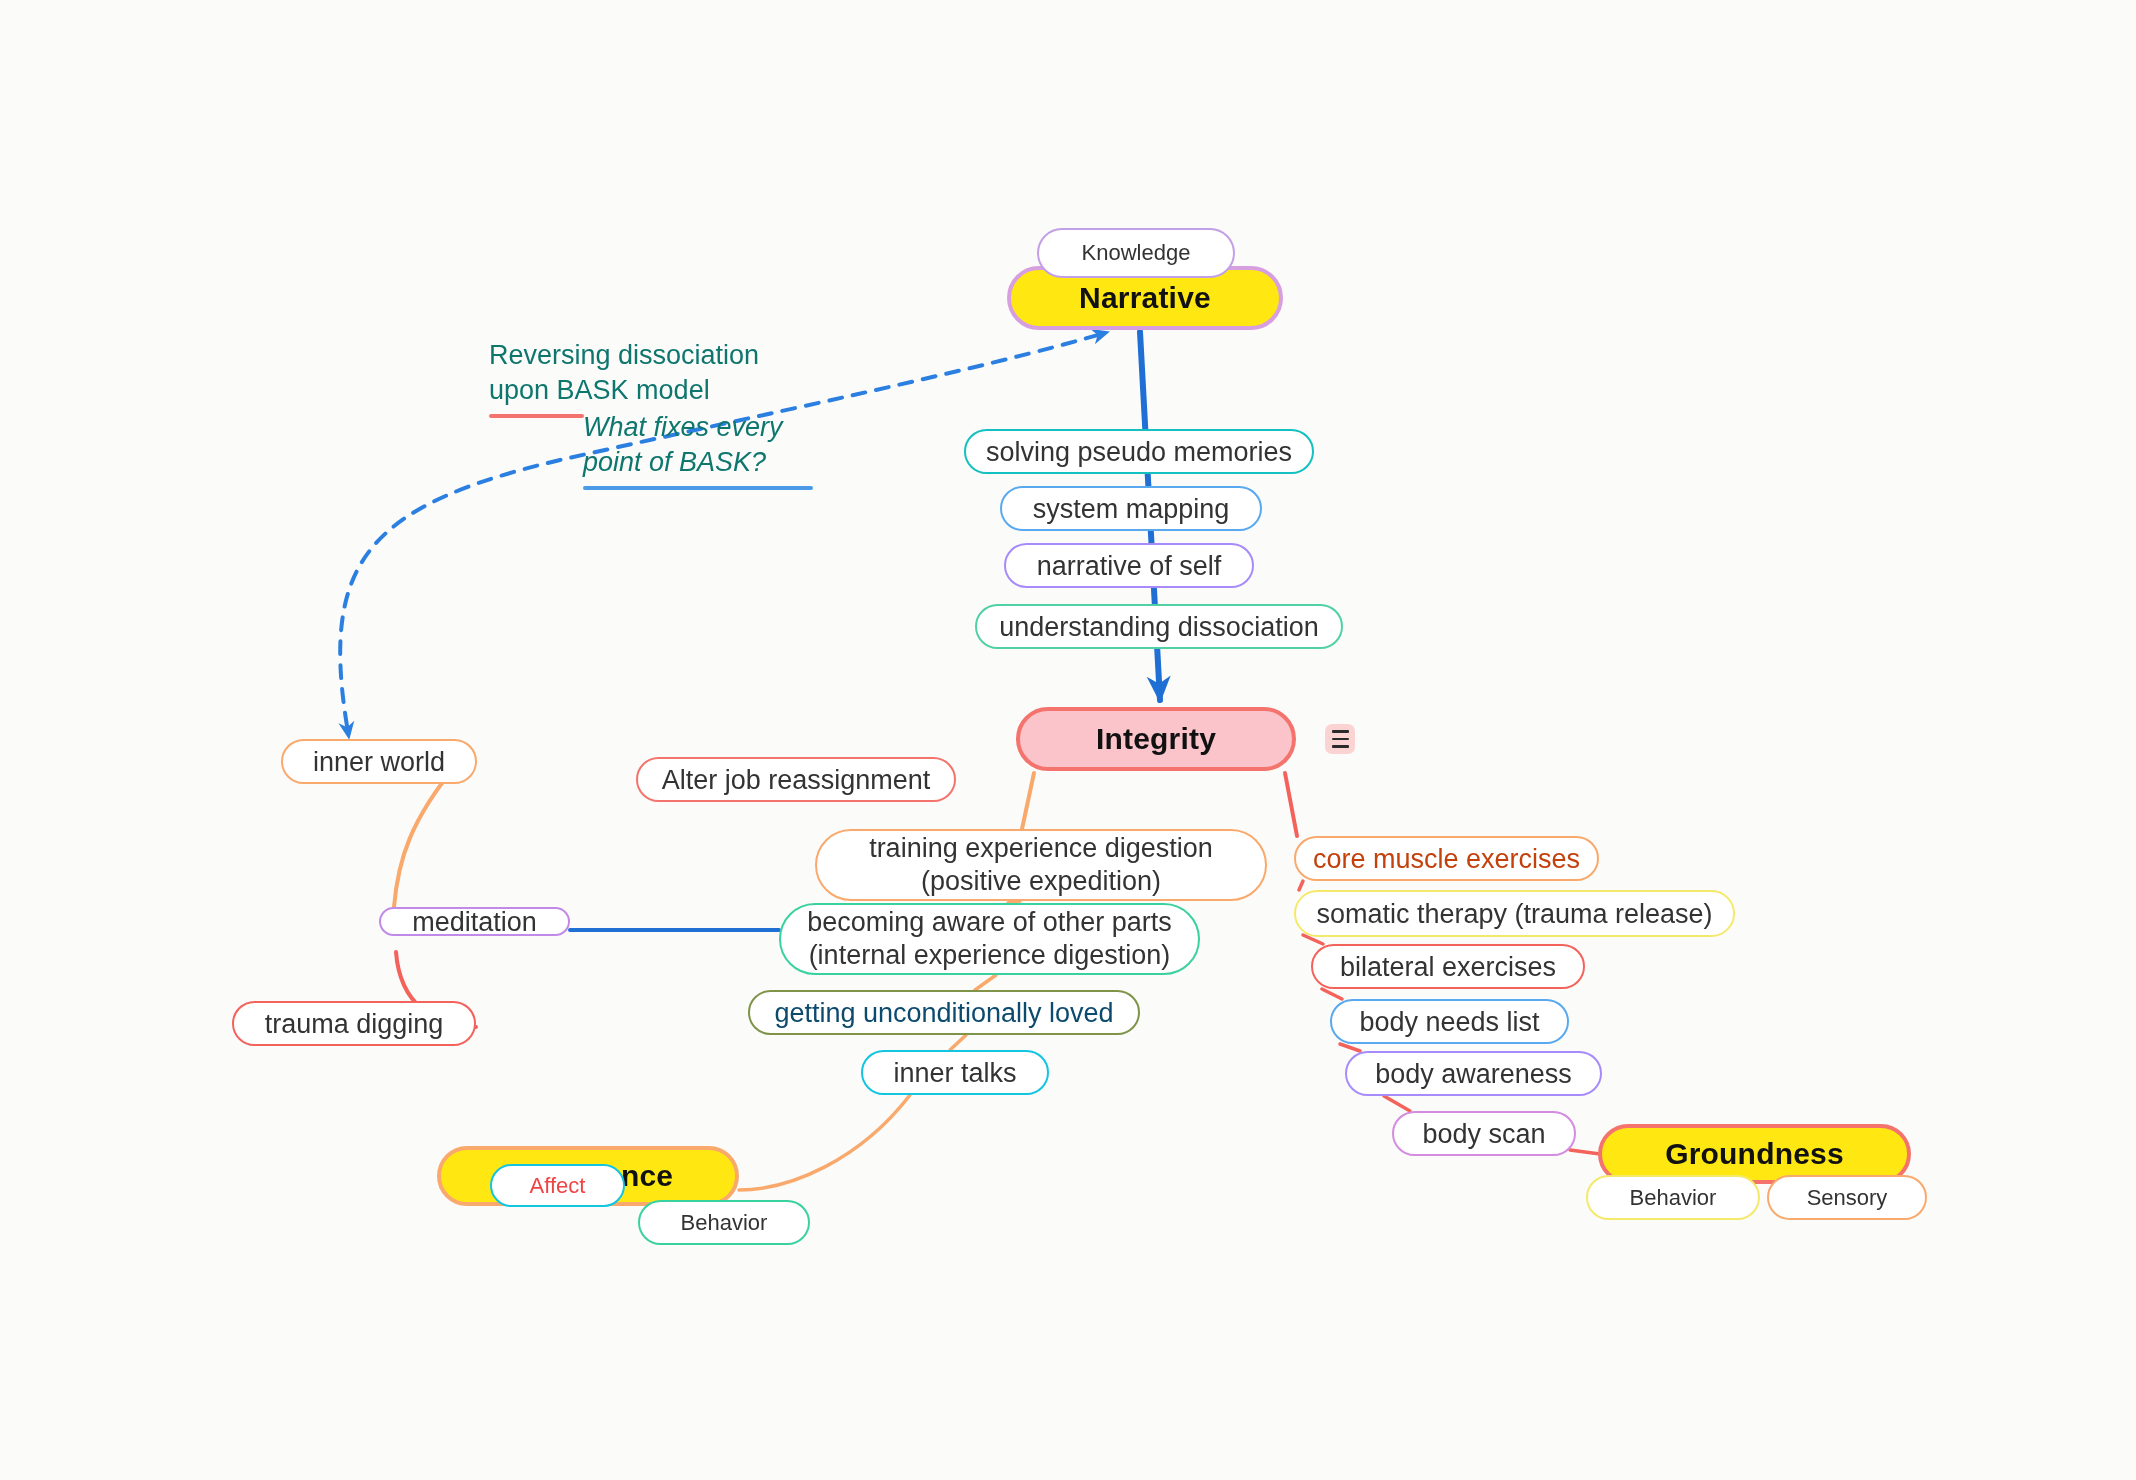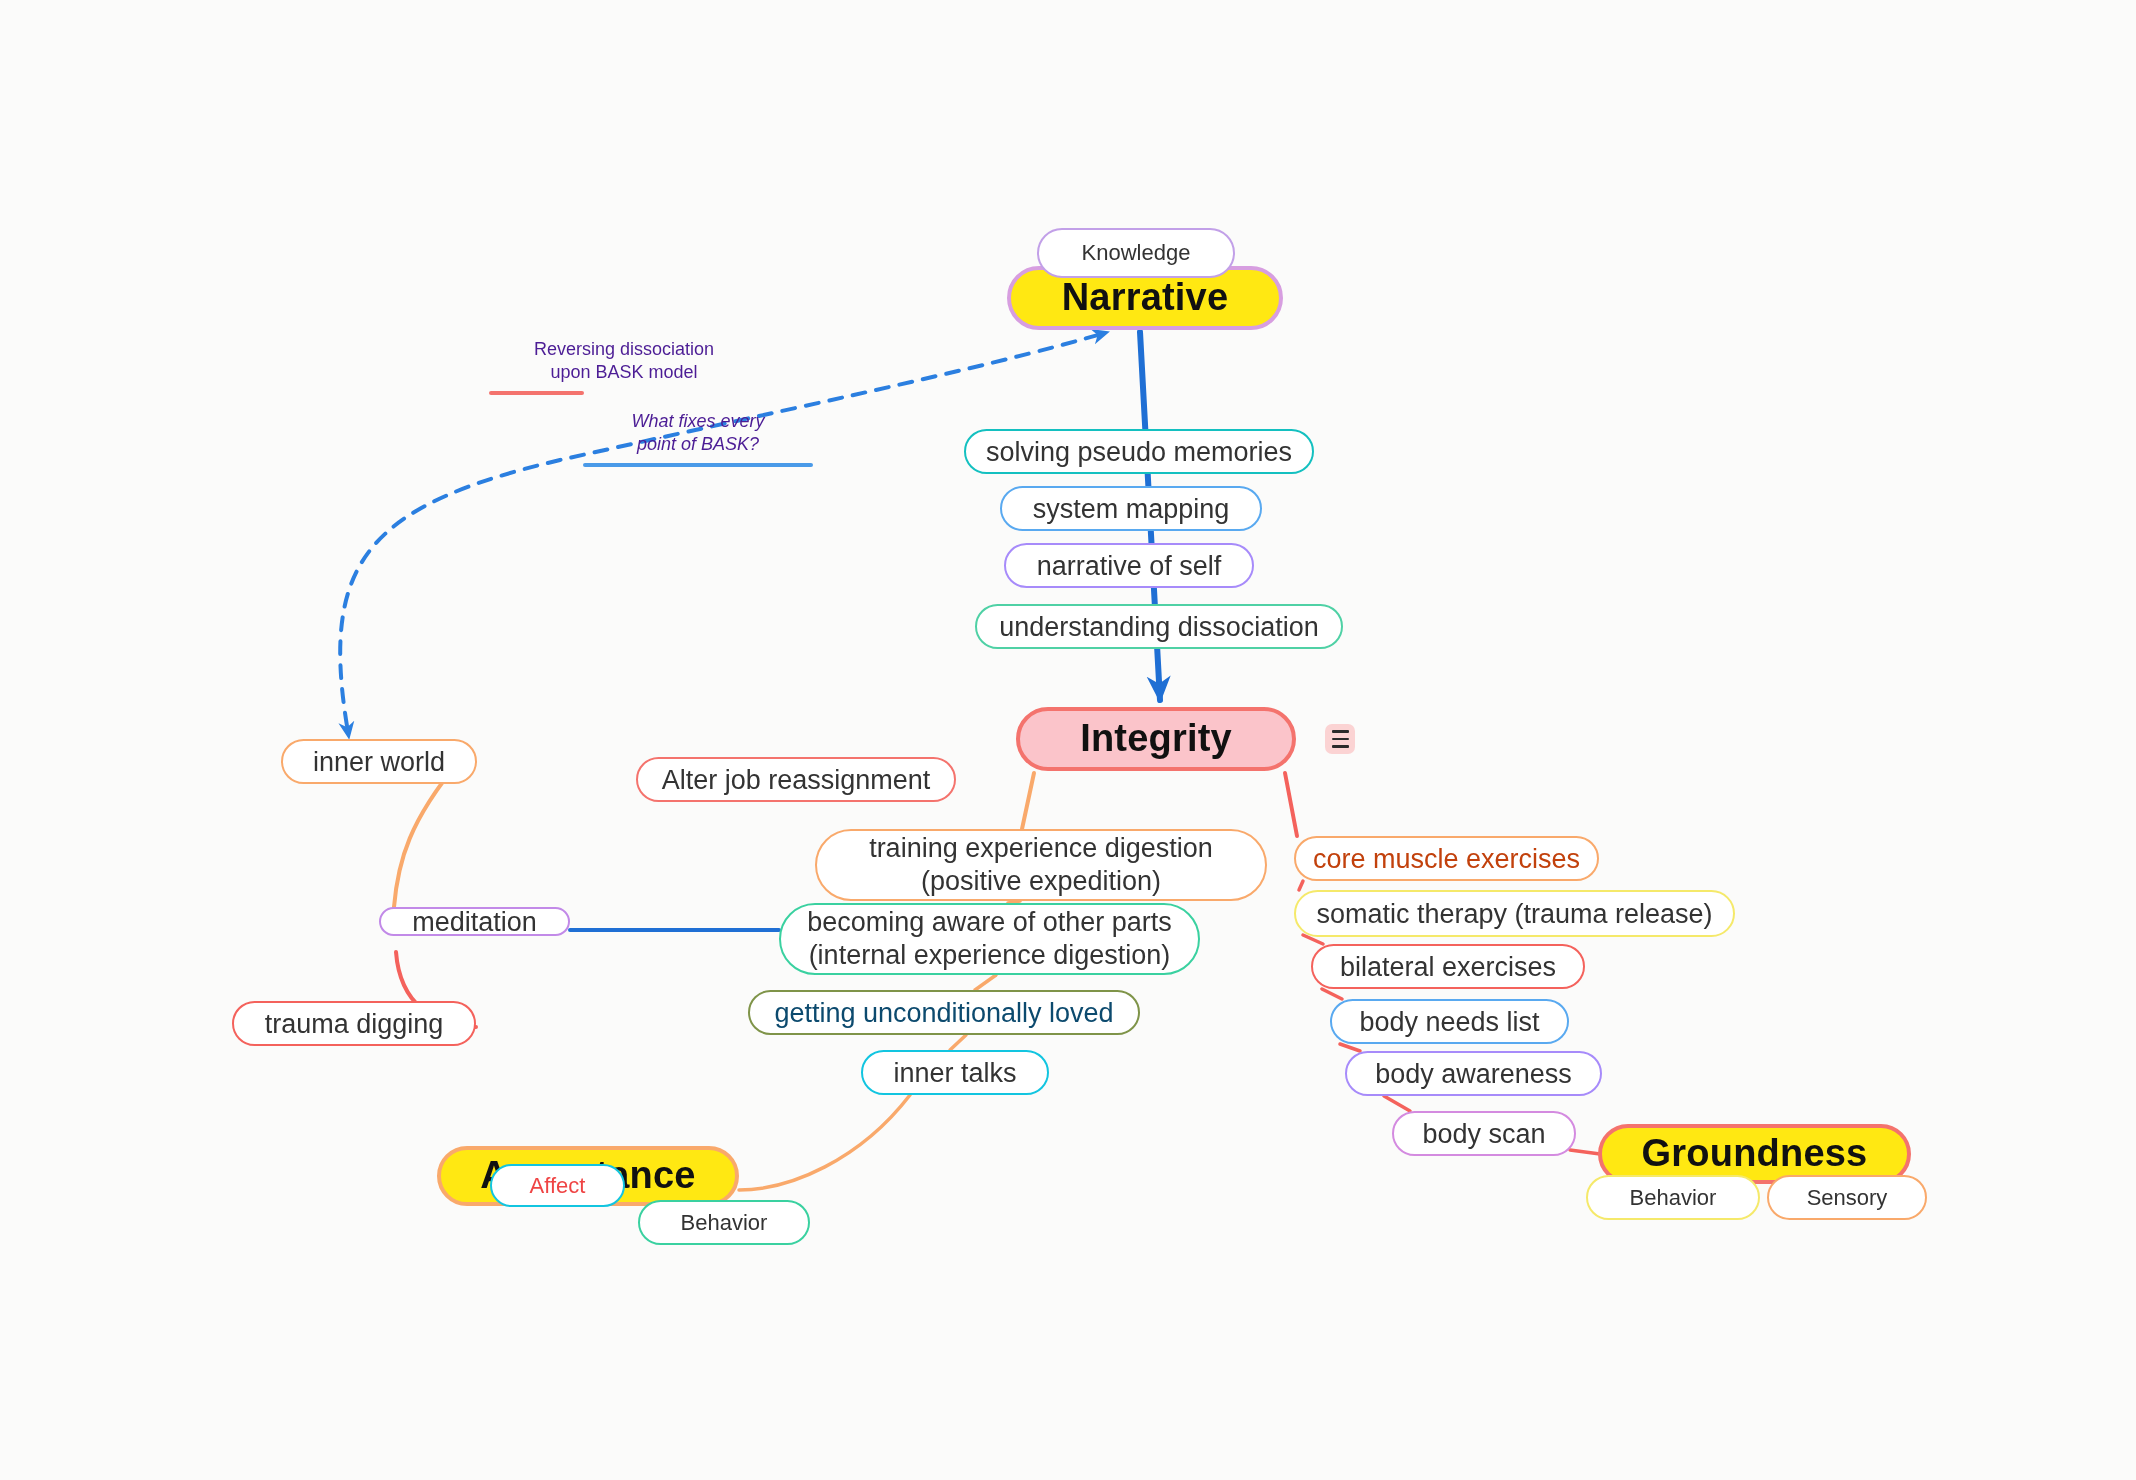--- a/index.html
+++ b/index.html
@@ -36,41 +36,40 @@
     color: #333333;
     font-size: 27px;
     line-height: 1.26;
     padding: 6px 22px;
     white-space: pre;
     z-index: 5;
   }
   .node.root {
     border-width: 4px;
     border-radius: 44px;
-    font-size: 38px;
+    font-size: 30px;
     font-weight: 700;
     color: #111111;
     letter-spacing: 0.2px;
     z-index: 7;
   }
   .node.tag {
     font-size: 22px;
     border-width: 2.5px;
     border-radius: 32px;
     padding: 4px 18px;
     z-index: 8;
   }
   .node.two-line { line-height: 1.22; }
 
   .annot {
     position: absolute;
-    font-size: 18px;
-    color: #4c1d95;
+    font-size: 27px;
+    color: #0f766e;
     line-height: 1.3;
-    text-align: center;
     white-space: pre;
     z-index: 6;
   }
   .annot .rule {
     display: block;
     height: 4px;
     border-radius: 2px;
     margin-top: 6px;
   }
   .annot.italic { font-style: italic; }

